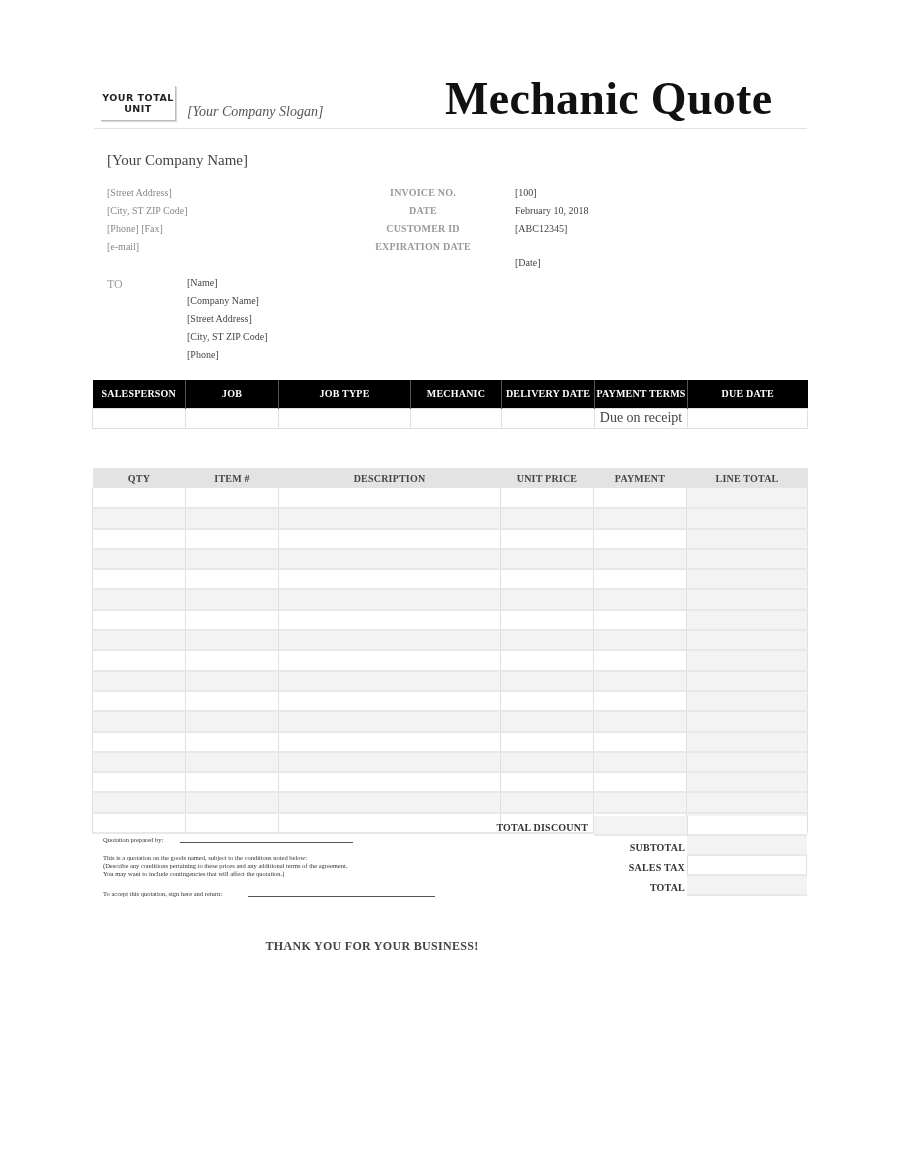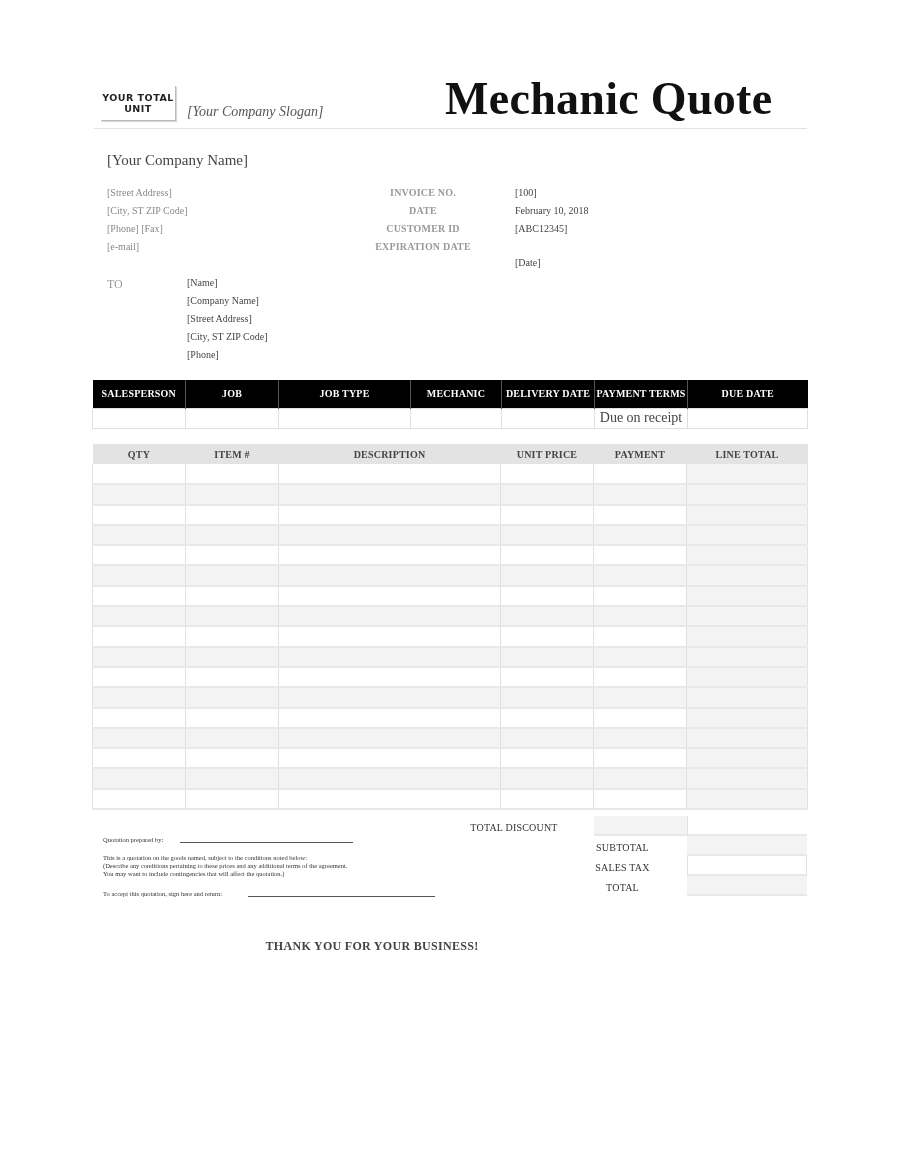--- a/index.html
+++ b/index.html
@@ -23,27 +23,27 @@
   .to-label { left: 107px; top: 277px; font-size: 12px; color: #999; }
   .to-line { left: 187px; font-size: 10px; color: #444; }
 
   
   table { border-collapse: collapse; position: absolute; table-layout: fixed; }
   .jobs { left: 92px; top: 380px; width: 715px; }
   .jobs th { background: #000; color: #fff; font-size: 10px; font-weight: bold; height: 28px; border-left: 1px solid #555; line-height: 12px; text-align: center; letter-spacing: 0.2px; }
   .jobs th:first-child { border-left: none; }
   .jobs td { height: 20px; border: 1px solid #e0e0e0; font-size: 14px; color: #444; text-align: center; }
 
-  .items { left: 92px; top: 444px; width: 715px; padding-left: 48px; }
+  .items { left: 92px; top: 468px; width: 715px; padding-left: 48px; }
   .items th { background: #e3e3e3; color: #444; font-size: 10px; font-weight: bold; height: 20px; text-align: center; letter-spacing: 0.2px; }
   .items td { height: 20.3px; border-left: 1px solid #e0e0e0; border-right: 1px solid #e0e0e0; border-bottom: 2px solid #e8e8e8; }
   .items tr.alt td { background: #f3f3f3; }
   .items td.lt { background: #f3f3f3; }
 
-  .totals-label { font-size: 10px; font-weight: normal; color: #333; text-align: center; letter-spacing: 0.2px; }
+  .totals-label { font-size: 10px; font-weight: bold; color: #333; text-align: right; letter-spacing: 0.2px; }
   .tot-cell { height: 20px; border-bottom: 2px solid #e8e8e8; }
 
   .note { left: 103px; font-size: 6.5px; color: #333; line-height: 8px; }
   .sigline { height: 1px; background: #555; }
 
   .thanks { left: 0; width: 744px; top: 939px; text-align: center; font-size: 12px; font-weight: bold; color: #444; letter-spacing: 0.3px; }
 </style>
 </head>
 <body>
 

